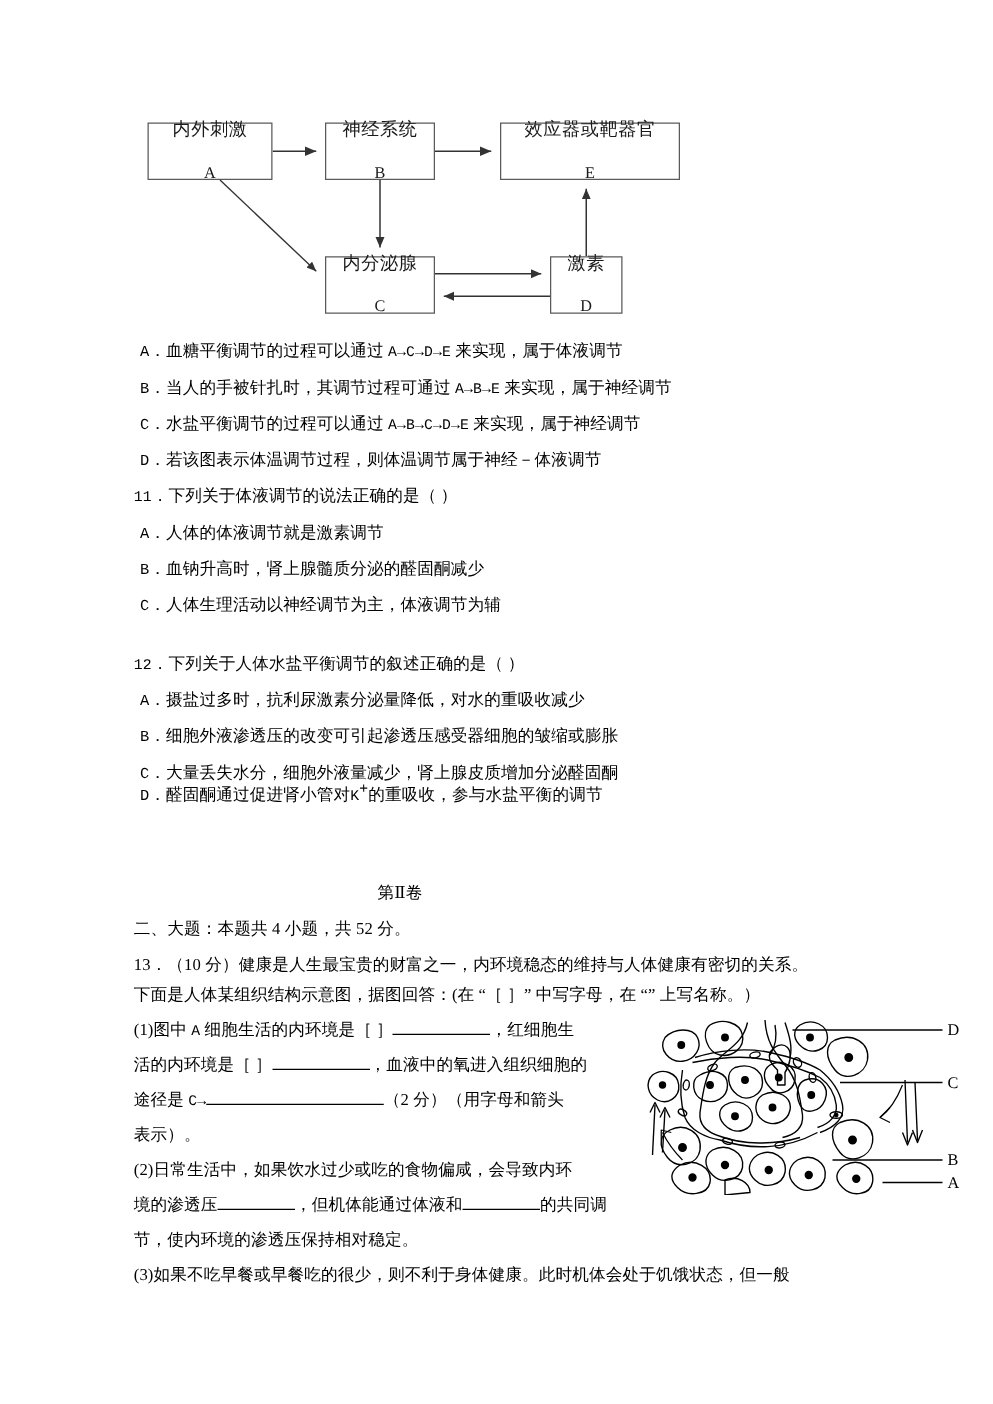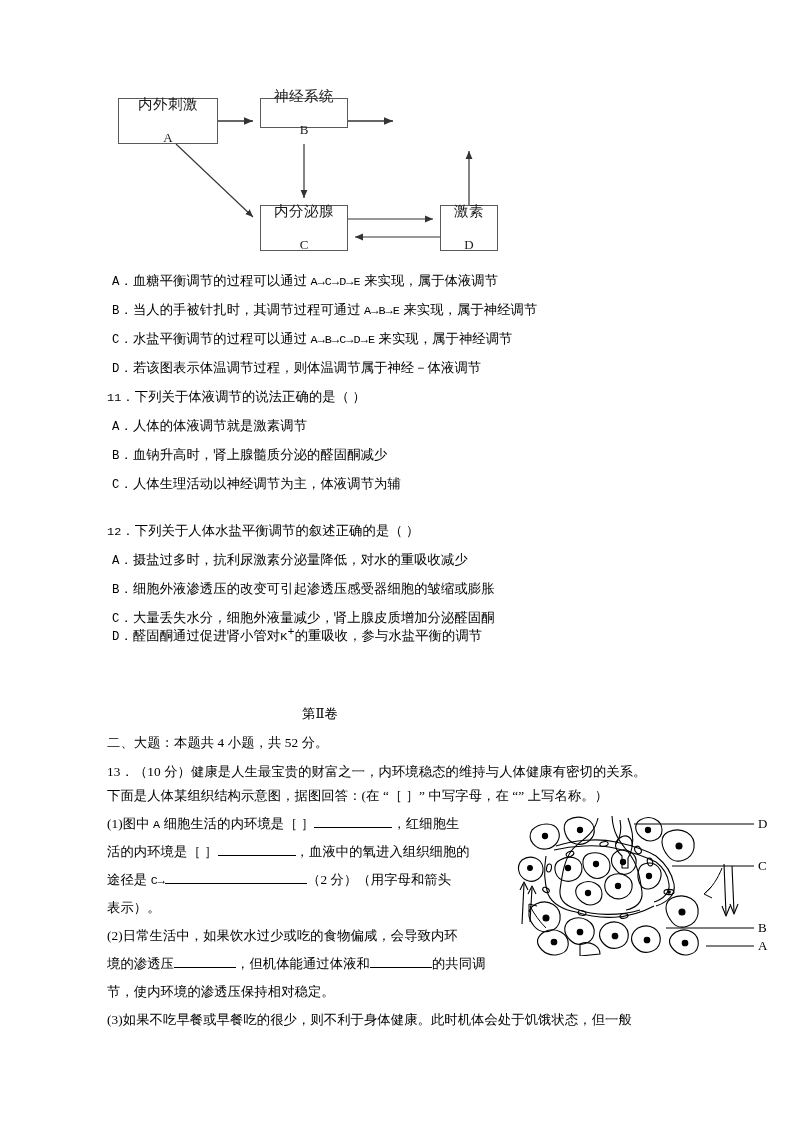--- a/index.html
+++ b/index.html
@@ -40,21 +40,21 @@
     align-items: center;
     justify-content: center;
     font-size: 14.5px;
     line-height: 1.22;
     color: #1a1a1a;
     letter-spacing: 0.5px;
     gap: 17px;
   }
   .fbox .lbl { font-size: 13px; letter-spacing: 0; }
   #box-a { left: 0px;   top: 3px;   width: 100px; height: 46px; }
-  #box-b { left: 142px; top: 3px;   width: 88px;  height: 30px; }
+  #box-b { left: 142px; top: 3px;   width: 88px;  height: 46px; }
   #box-c { left: 142px; top: 110px; width: 88px;  height: 46px; }
   #box-d { left: 322px; top: 110px; width: 58px;  height: 46px; }
   #box-e { left: 282px; top: 3px;   width: 144px; height: 46px; }
 
   .flow svg { position: absolute; left: 0; top: 0; overflow: visible; }
 
   
   .ln {
     position: absolute;
     font-size: 13.3px;
@@ -128,20 +128,24 @@
       <span>神经系统</span>
       <span class="lbl">B</span>
     </div>
     <div class="fbox" id="box-c">
       <span>内分泌腺</span>
       <span class="lbl">C</span>
     </div>
     <div class="fbox" id="box-d">
       <span>激素</span>
       <span class="lbl">D</span>
+    </div>
+    <div class="fbox" id="box-e">
+      <span>效应器或靶器官</span>
+      <span class="lbl">E</span>
     </div>
   </div>
 
   <div class="ln" style="left:112px; top:274px;">
     <span class="opt-letter">A</span><span>．血糖平衡调节的过程可以通过 </span><span class="mono">A→C→D→E</span><span> 来实现，属于体液调节</span>
   </div>
 
   <div class="ln" style="left:112px; top:303px;">
     <span class="opt-letter">B</span><span>．当人的手被针扎时，其调节过程可通过 </span><span class="mono">A→B→E</span><span> 来实现，属于神经调节</span>
   </div>

